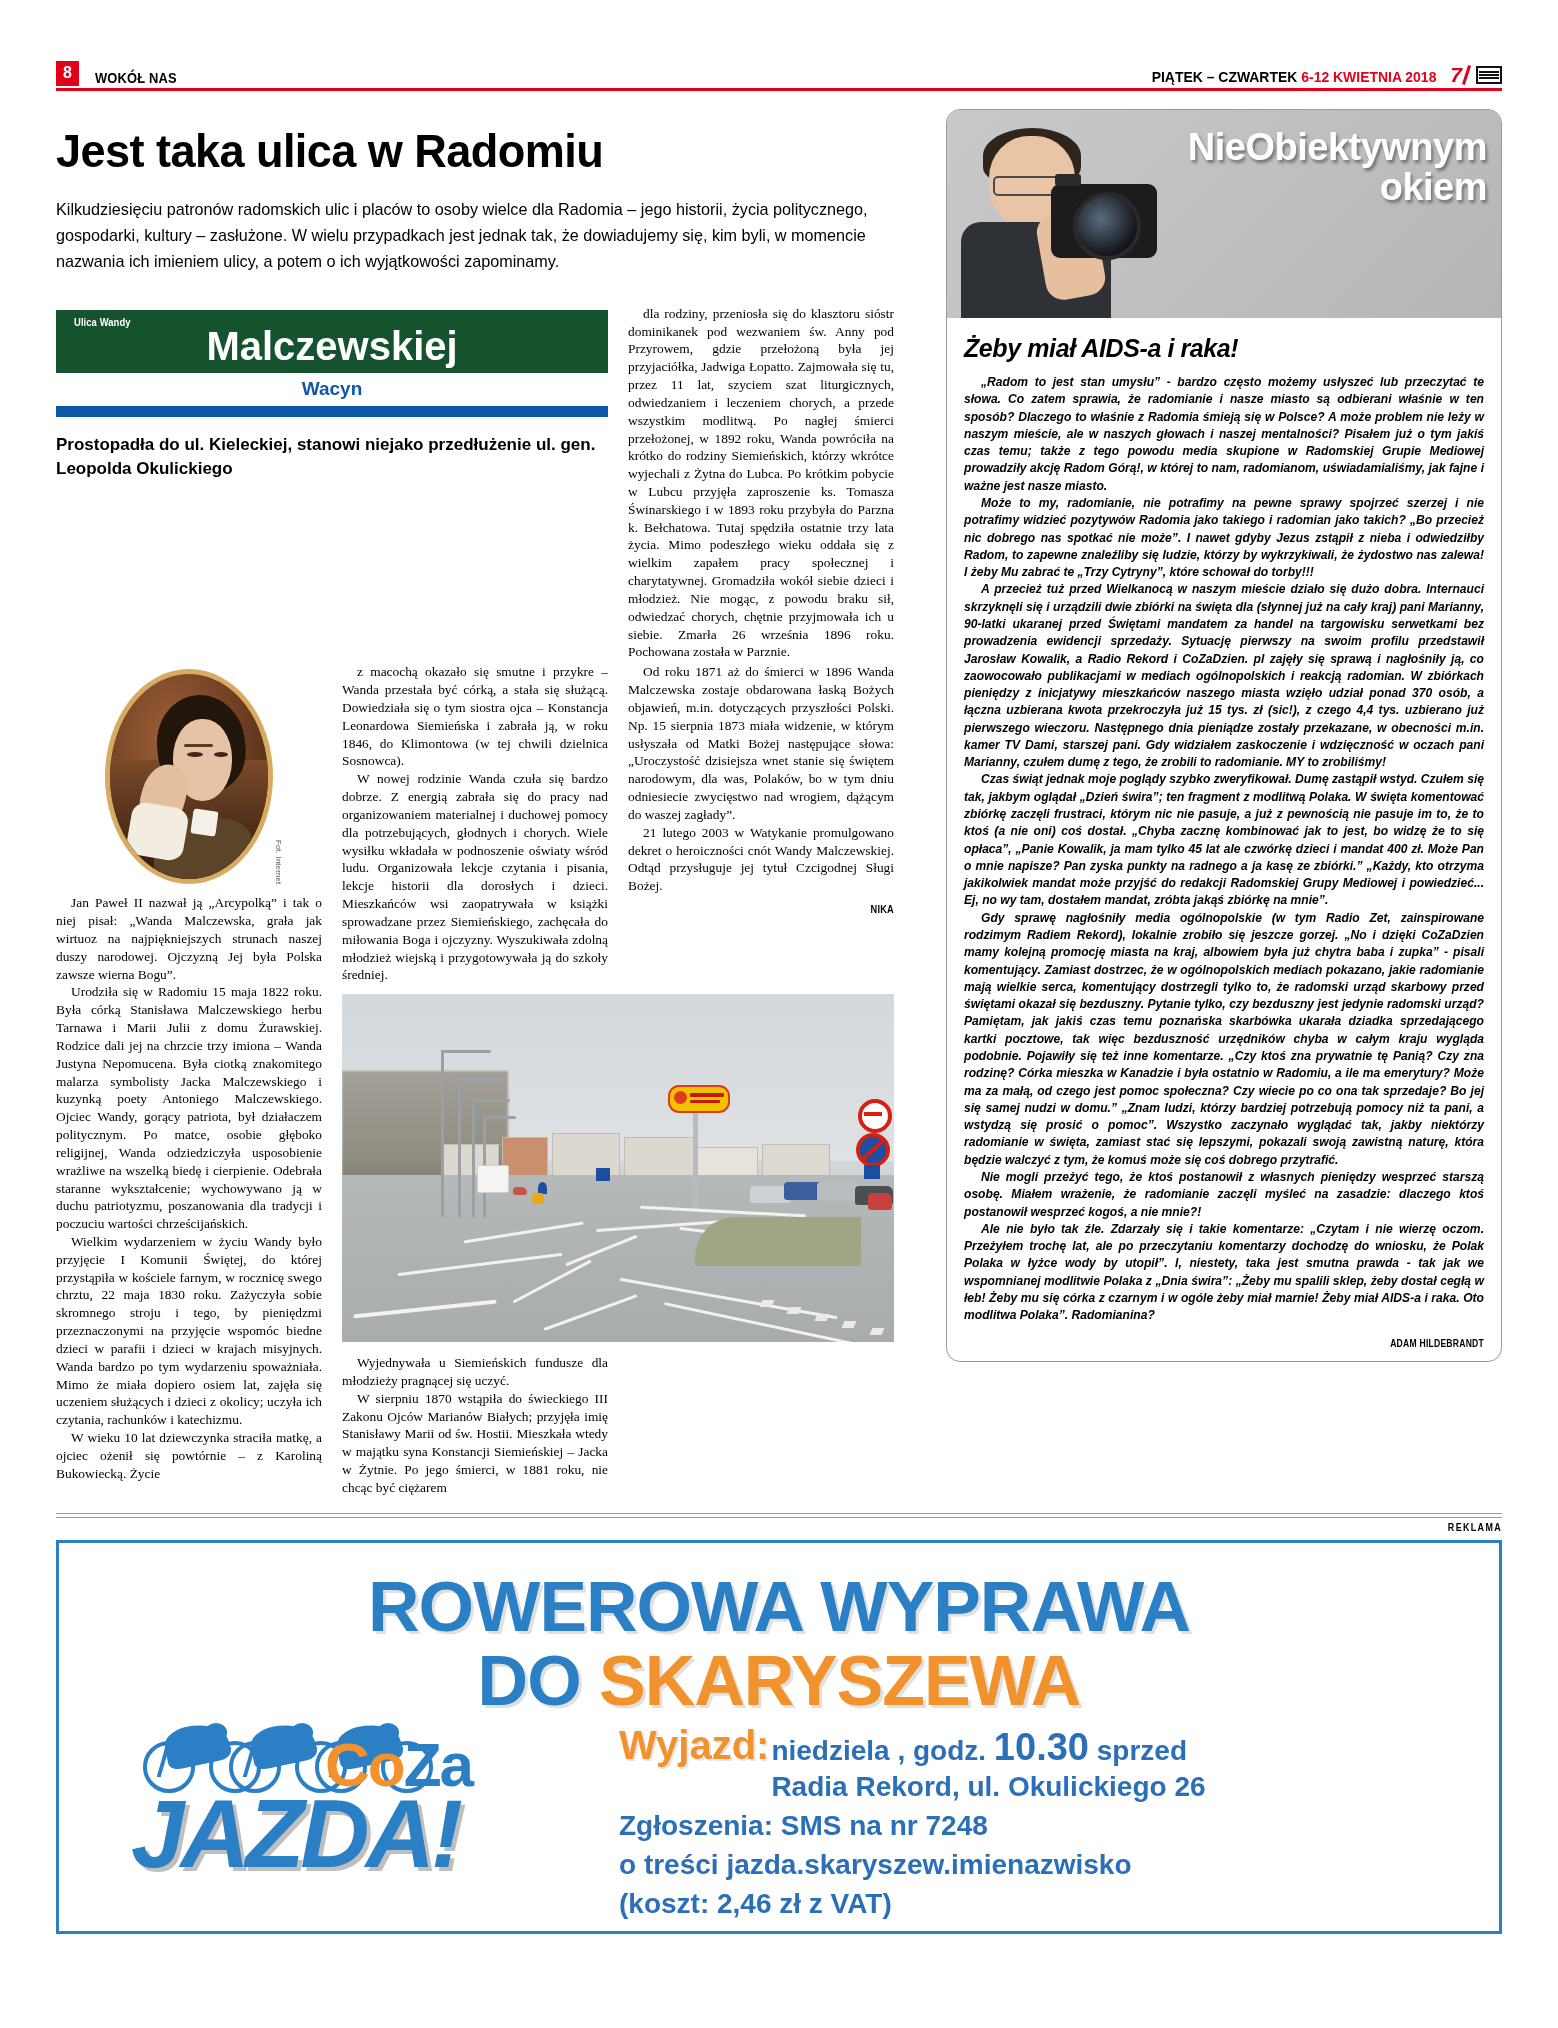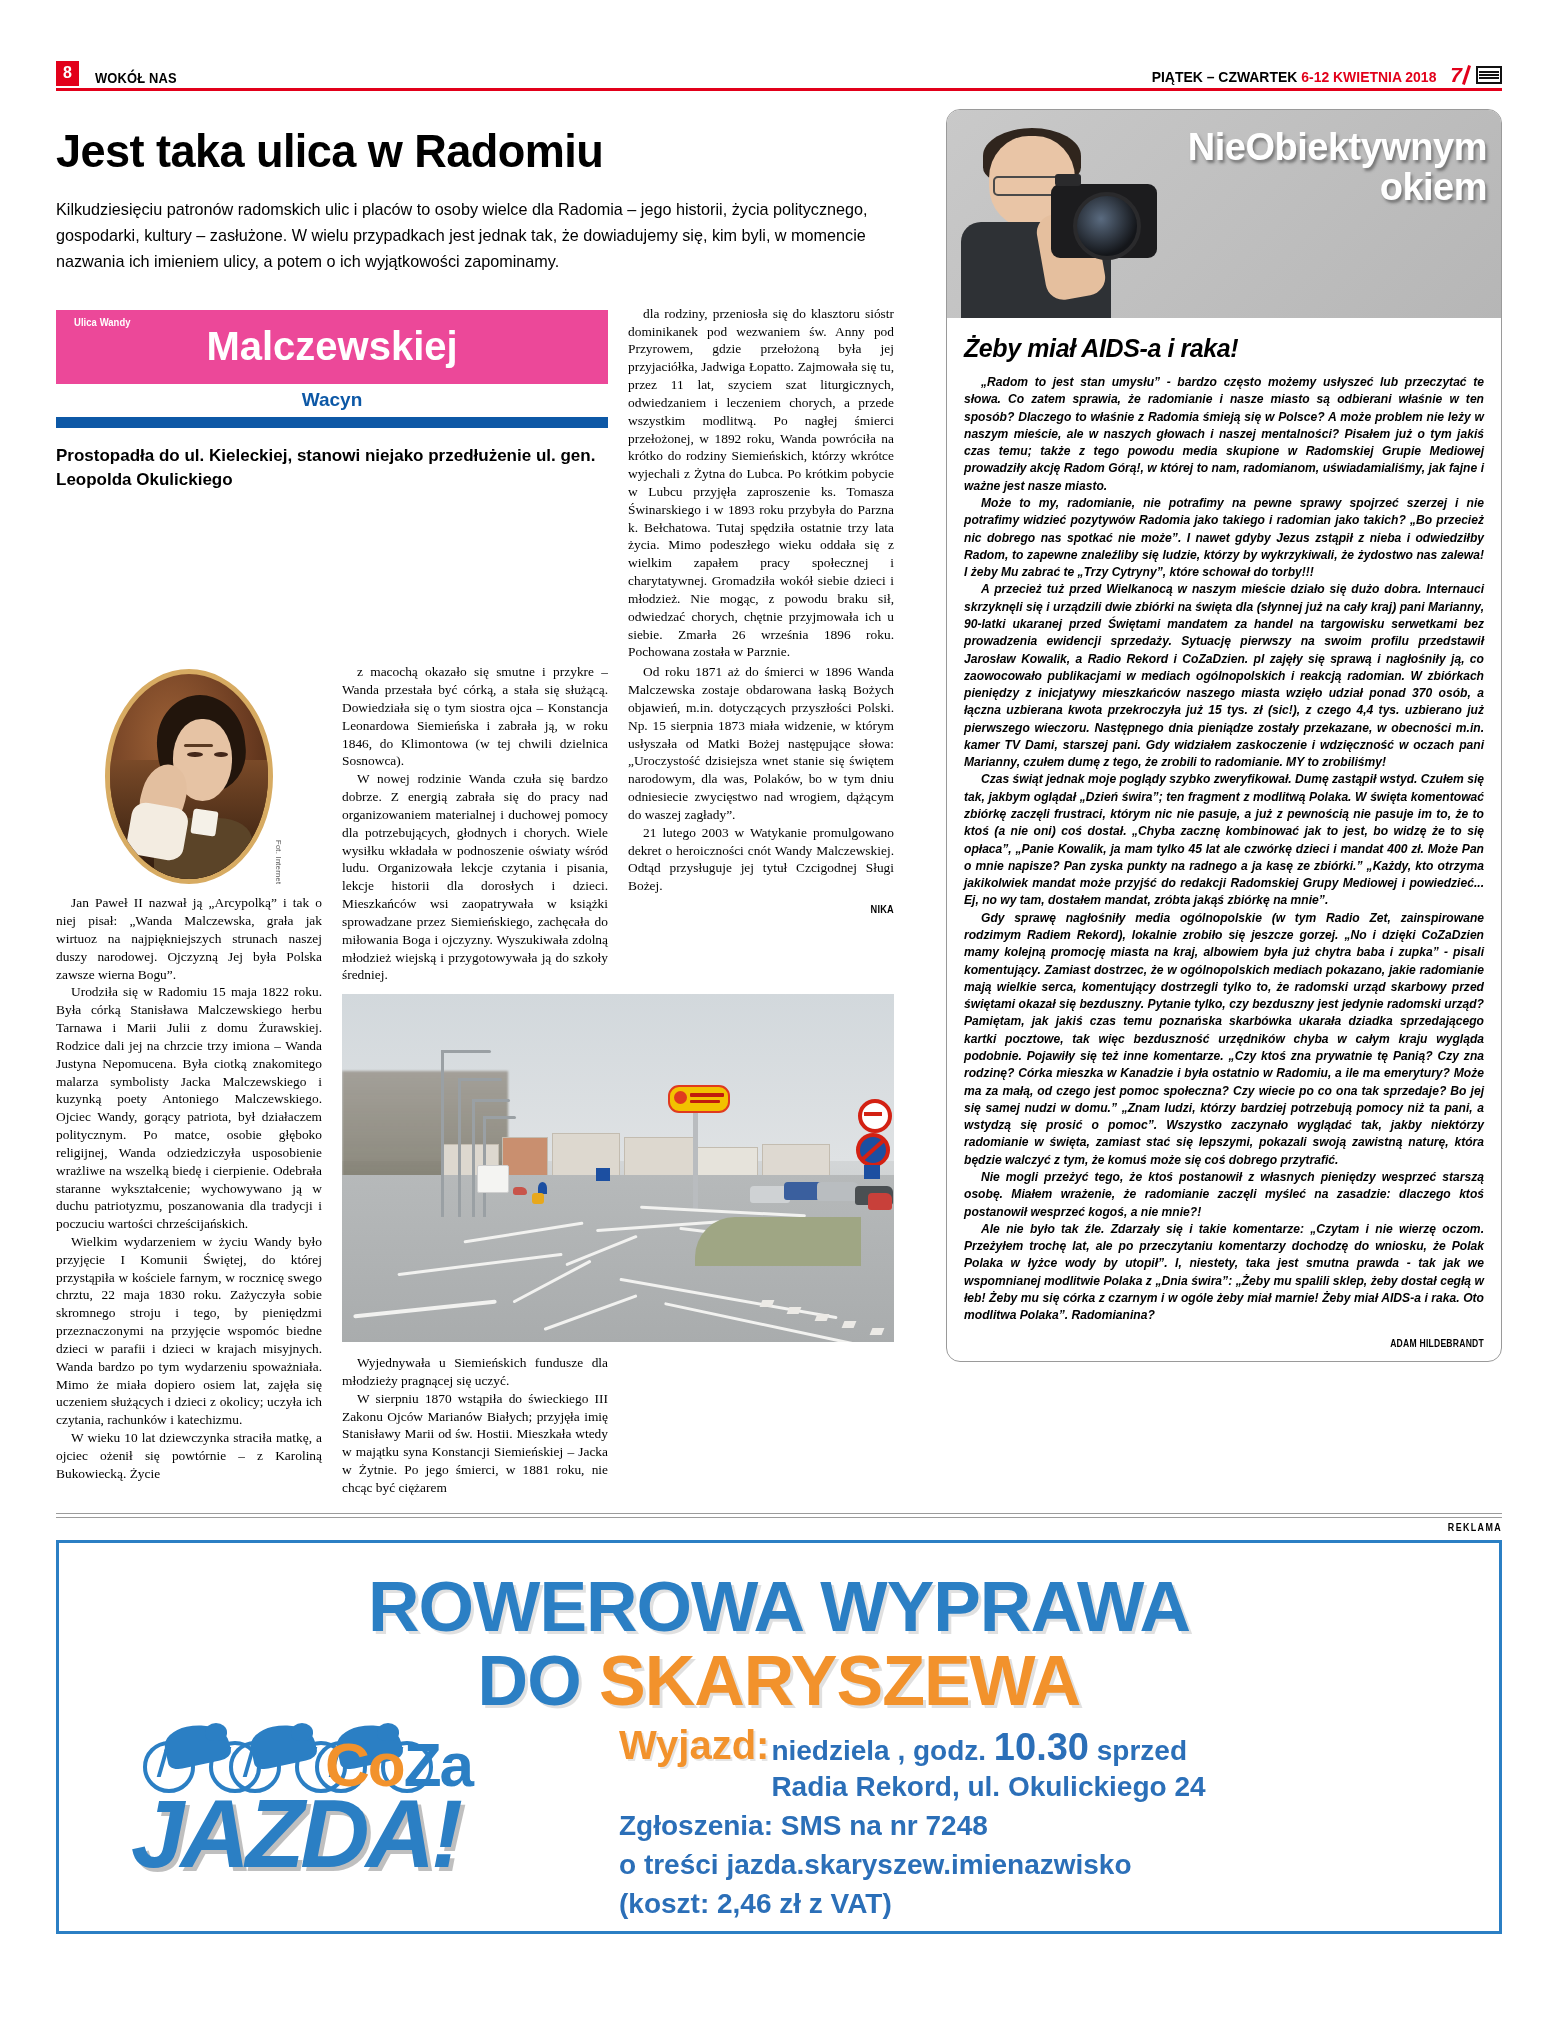--- a/index.html
+++ b/index.html
@@ -29,21 +29,21 @@
   .left-block{width:838px;}
   .right-block{width:556px;margin-left:52px;}
 
   h1.headline{font-size:47px;font-weight:bold;letter-spacing:-.6px;margin:14px 0 18px;
               transform:scaleX(.96);transform-origin:left;white-space:nowrap;}
   .lede{font-size:16.2px;line-height:1.62;font-weight:500;margin-bottom:22px;
         font-family:"Liberation Sans",sans-serif;}
 
   
   .plaque{margin-top:4px;}
-  .plaque-main{background:#ec4899;color:#fff;position:relative;padding:6px 18px 17px;margin-top:13px;}
+  .plaque-main{background:#14532d;color:#fff;position:relative;padding:6px 18px 6px;margin-top:13px;}
   .plaque-sub{font-size:11.5px;font-weight:bold;transform:scaleX(.82);transform-origin:left;
               letter-spacing:.1px;}
   .plaque-name{font-size:40px;font-weight:bold;text-align:center;line-height:1.04;margin-top:-2px;}
   .plaque-white{background:#fff;border-left:none;text-align:center;color:#0d58a6;font-weight:bold;
                 font-size:19px;padding:5px 0 6px;}
   .plaque-foot{background:#0d58a6;height:11px;}
 
   .subhead{font-weight:bold;font-size:17px;line-height:1.4;margin:16px 0 14px;}
 
   
@@ -395,21 +395,21 @@
           <span class="o">Co</span><span class="b">Za</span>
         </div>
         <div class="jazda">JAZDA!</div>
       </div>
 
       <div class="ad-right">
         <div class="wy-row">
           <span class="wyjazd">Wyjazd:</span>
           <span class="wy-lines">
             <span>niedziela , godz. </span><span class="big">10.30</span><span> sprzed</span><br>
-            <span>Radia Rekord, ul. Okulickiego 24</span>
+            <span>Radia Rekord, ul. Okulickiego 26</span>
           </span>
         </div>
         <div class="ad-l3">Zgłoszenia: SMS na nr 7248</div>
         <div class="ad-l4">o treści jazda.skaryszew.imienazwisko</div>
         <div class="ad-l5">(koszt: 2,46 zł z VAT)</div>
       </div>
     </div>
   </div>
 
 </div>

